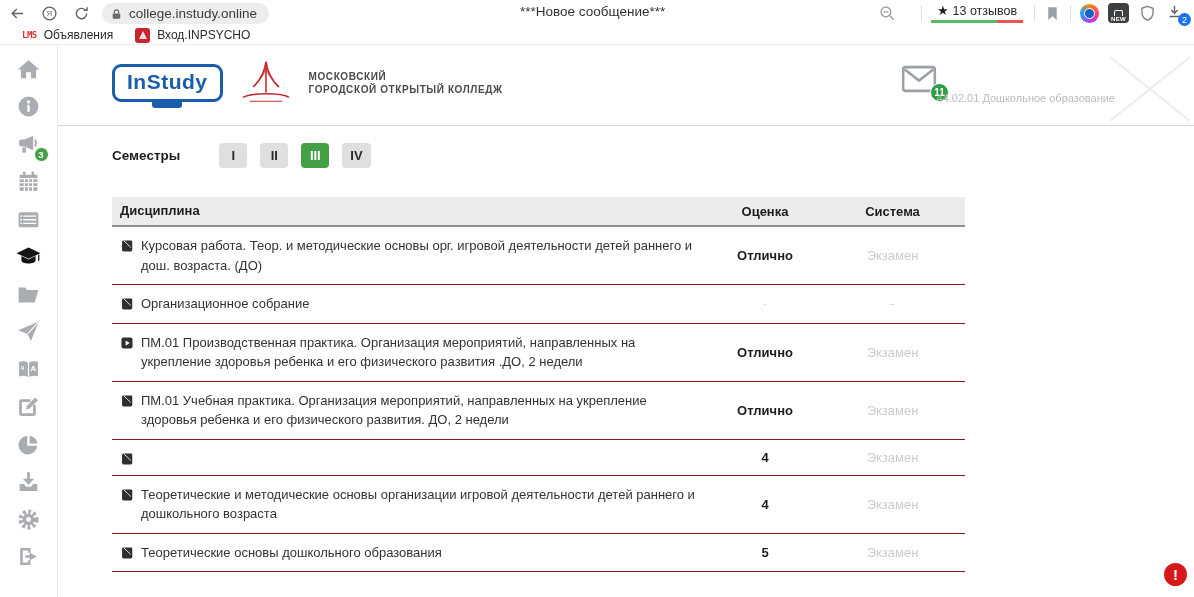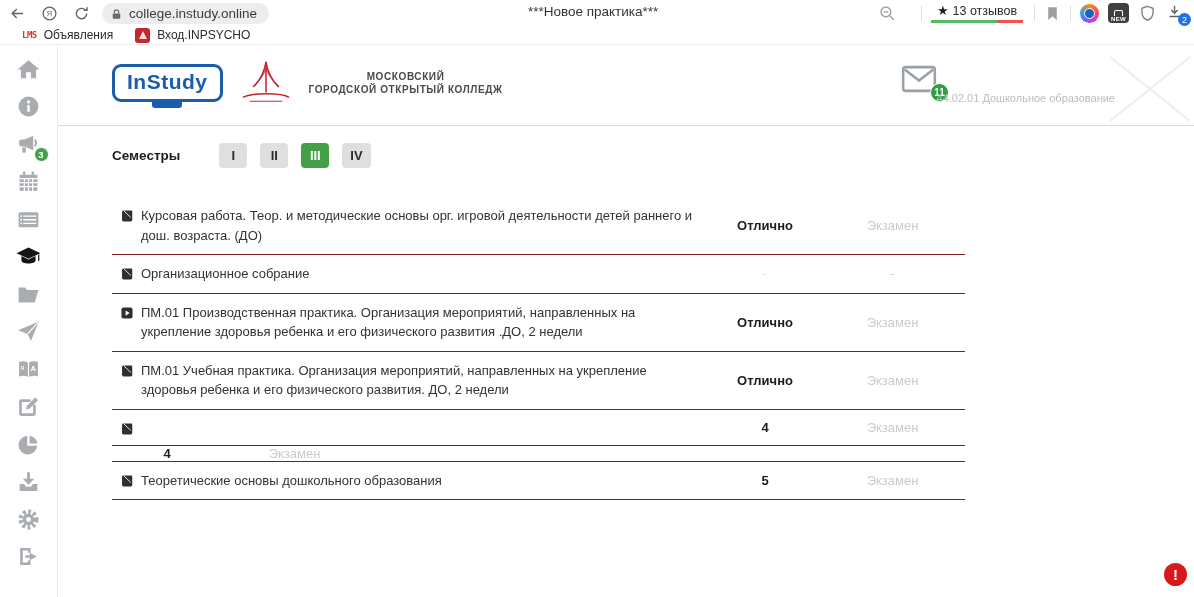--- a/index.html
+++ b/index.html
@@ -66,21 +66,21 @@
     border:1px solid #fff; }
 
   
   .hdr-sep { position:absolute; left:58px; right:0; top:125px; border-top:1px solid #dadada; }
   .logo-group { position:absolute; left:112px; top:58px; display:flex; align-items:center; gap:14px; }
   .logo-monitor { border:3px solid #1a5dab; border-radius:9px; padding:3px 12px 5px; position:relative; }
   .logo-monitor::after { content:""; position:absolute; left:50%; bottom:-9px; transform:translateX(-50%);
     width:30px; height:6px; background:#1a5dab; border-radius:0 0 3px 3px; }
   .logo-text { font-size:21px; font-weight:bold; color:#1a5dab; letter-spacing:.5px; }
   .emblem { width:58px; height:50px; }
-  .college-name { text-align:center; color:#4a4a4a; font-size:10px; font-weight:bold;
+  .college-name { text-align:left; color:#4a4a4a; font-size:10px; font-weight:bold;
     letter-spacing:.6px; line-height:1.35; text-transform:uppercase; }
   .mail-wrap { position:absolute; left:896px; top:60px; width:46px; height:38px; color:#9aa0a6; cursor:pointer; }
   .mail-wrap svg { width:46px; height:38px; }
   .mail-badge { position:absolute; right:-7px; bottom:-4px; width:19px; height:19px; border-radius:50%;
     background:#2f9e44; color:#fff; font-size:10px; font-weight:bold; display:flex; align-items:center; justify-content:center;
     border:1.5px solid #fff; }
   .program { position:absolute; right:79px; top:92px; font-size:11px; color:#bcbcbc; }
   .img-x { position:absolute; right:2px; top:55px; width:84px; height:68px; }
 
   
@@ -136,21 +136,21 @@
       <span class="addr-pill">
         <span class="lock">
           <svg viewBox="0 0 24 24" fill="currentColor">
               <rect x="5" y="10" width="14" height="10" rx="2"></rect>
               <path d="M8 10V7.5a4 4 0 0 1 8 0V10" fill="none" stroke="currentColor" stroke-width="2.2"></path>
             </svg>
         </span>
         <span class="addr-url">college.instudy.online</span>
       </span>
     </div>
-    <div class="page-title">***Новое практика***</div>
+    <div class="page-title">***Новое сообщение***</div>
     <div class="chrome-right">
       <span class="zoom-ic">
         <svg viewBox="0 0 24 24" fill="none" stroke="currentColor" stroke-width="1.8">
             <circle cx="10.5" cy="10.5" r="6.5"></circle>
             <path d="M15.4 15.4 21 21M7.5 10.5h6"></path>
           </svg>
       </span>
       <span class="vsep"></span>
       <span class="reviews">
         <span class="reviews-line">
@@ -335,20 +335,25 @@
     <span class="sem-label">Семестры</span>
     <span id="sem-btns" style="display:flex; gap:13px;">
         <button class="sem-btn">I</button>
         <button class="sem-btn">II</button>
         <button class="sem-btn active">III</button>
         <button class="sem-btn">IV</button>
       </span>
   </div>
 
   <div class="main-table">
+    <div class="t-head">
+      <div class="c-disc">Дисциплина</div>
+      <div class="c-grade">Оценка</div>
+      <div class="c-system">Система</div>
+    </div>
     <div id="table-body">
         <div class="t-row">
           <div class="c-disc">
             <span class="row-icon"><svg viewBox="0 0 24 24">
                 <path d="M6 2.5h13a2 2 0 0 1 2 2V19a2.5 2.5 0 0 1-2.5 2.5H6A2.5 2.5 0 0 1 3.5 19V5A2.5 2.5 0 0 1 6 2.5z"></path>
                 <path d="M6.5 3 18.5 14.5" stroke="#fff" stroke-width="1.5"></path>
               </svg></span>
             <span class="disc-text">Курсовая работа. Теор. и методические основы орг. игровой деятельности детей раннего и дош. возраста. (ДО)</span>
           </div>
           <div class="c-grade">Отлично</div>
@@ -391,20 +396,27 @@
           <div class="c-disc">
             <span class="row-icon"><svg viewBox="0 0 24 24">
                 <path d="M6 2.5h13a2 2 0 0 1 2 2V19a2.5 2.5 0 0 1-2.5 2.5H6A2.5 2.5 0 0 1 3.5 19V5A2.5 2.5 0 0 1 6 2.5z"></path>
                 <path d="M6.5 3 18.5 14.5" stroke="#fff" stroke-width="1.5"></path>
               </svg></span>
           </div>
           <div class="c-grade">4</div>
           <div class="c-system">Экзамен</div>
         </div>
         <div class="t-row">
+          <div class="c-disc">
+            <span class="row-icon"><svg viewBox="0 0 24 24">
+                <path d="M6 2.5h13a2 2 0 0 1 2 2V19a2.5 2.5 0 0 1-2.5 2.5H6A2.5 2.5 0 0 1 3.5 19V5A2.5 2.5 0 0 1 6 2.5z"></path>
+                <path d="M6.5 3 18.5 14.5" stroke="#fff" stroke-width="1.5"></path>
+              </svg></span>
+            <span class="disc-text">Теоретические и методические основы организации игровой деятельности детей раннего и дошкольного возраста</span>
+          </div>
           <div class="c-grade">4</div>
           <div class="c-system">Экзамен</div>
         </div>
         <div class="t-row">
           <div class="c-disc">
             <span class="row-icon"><svg viewBox="0 0 24 24">
                 <path d="M6 2.5h13a2 2 0 0 1 2 2V19a2.5 2.5 0 0 1-2.5 2.5H6A2.5 2.5 0 0 1 3.5 19V5A2.5 2.5 0 0 1 6 2.5z"></path>
                 <path d="M6.5 3 18.5 14.5" stroke="#fff" stroke-width="1.5"></path>
               </svg></span>
             <span class="disc-text">Теоретические основы дошкольного образования</span>

